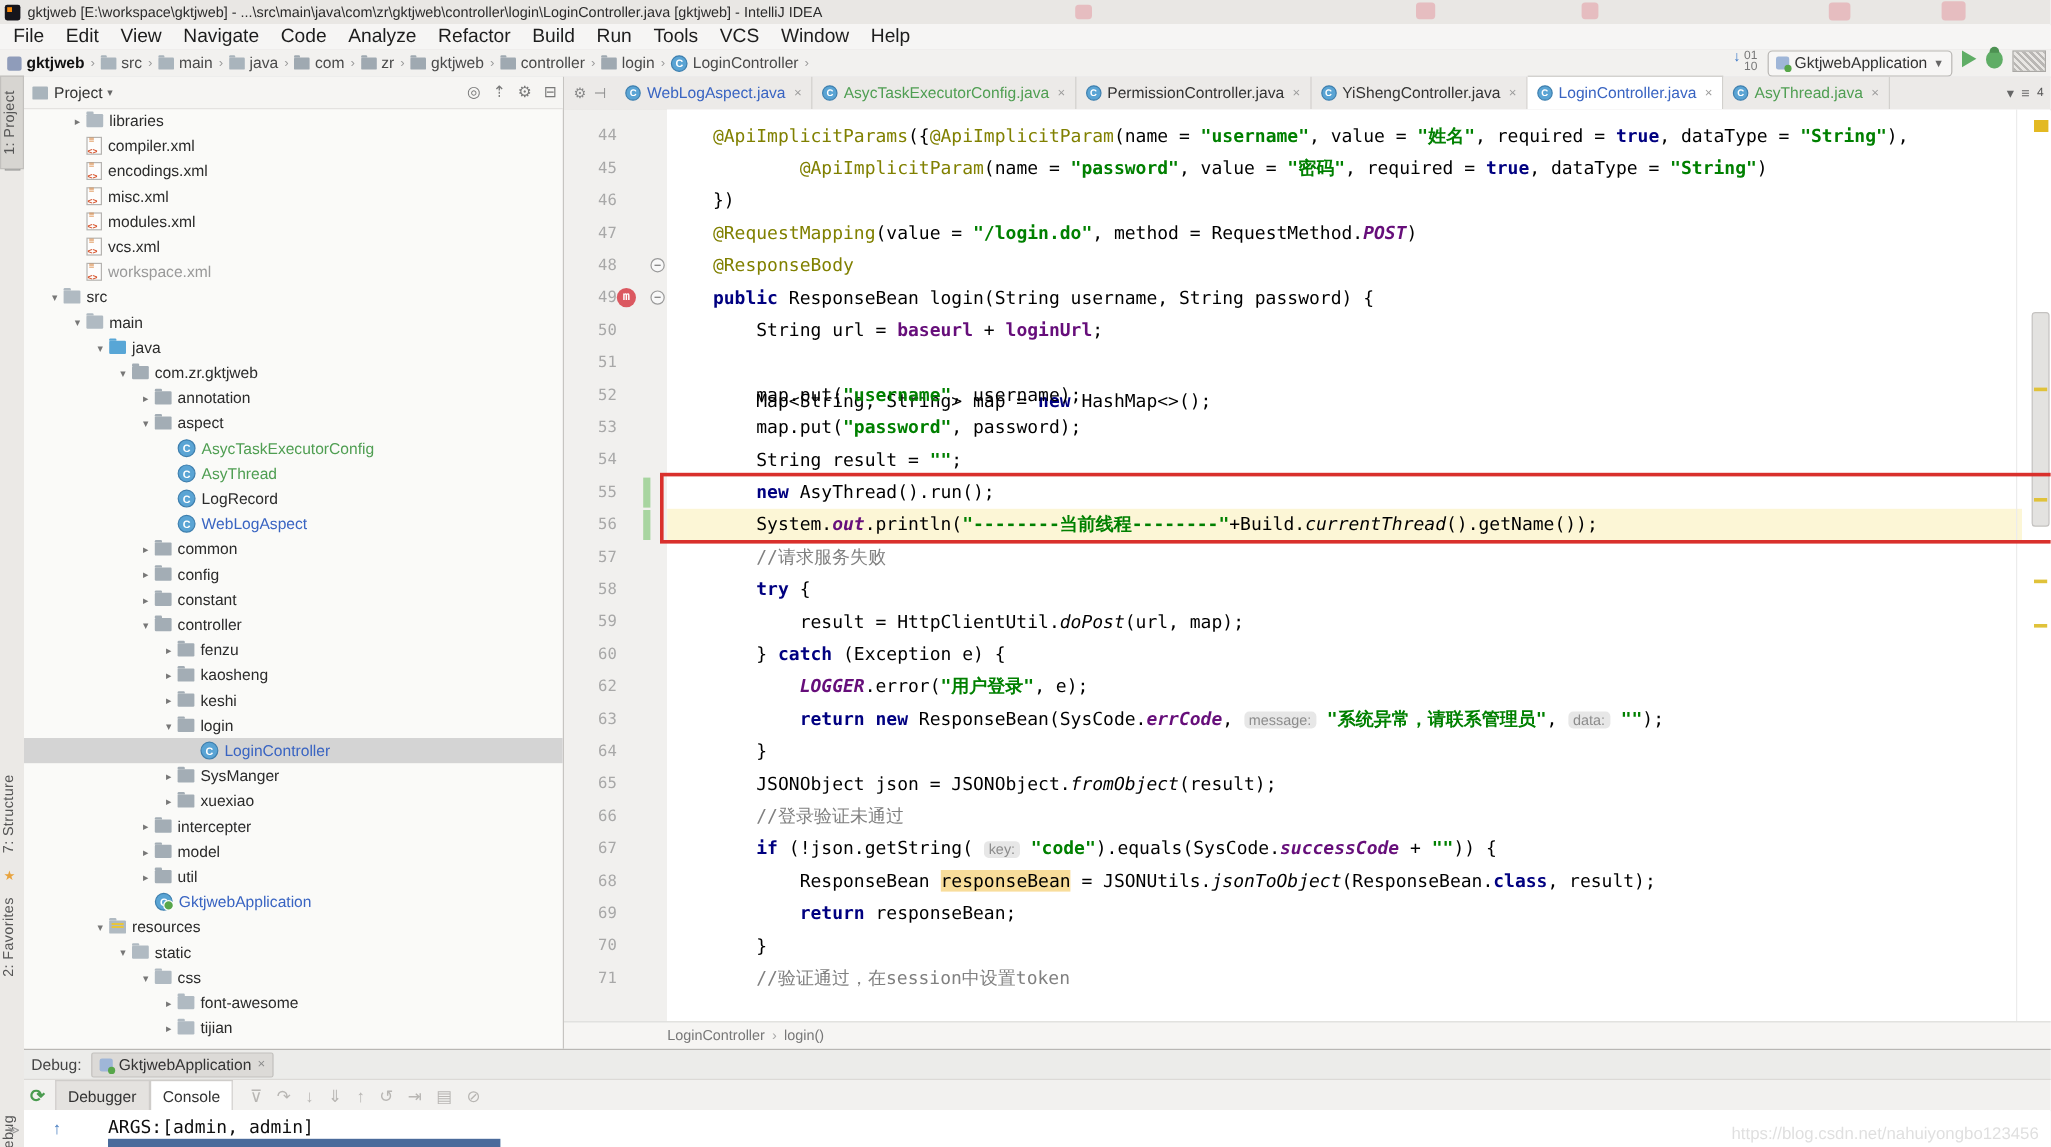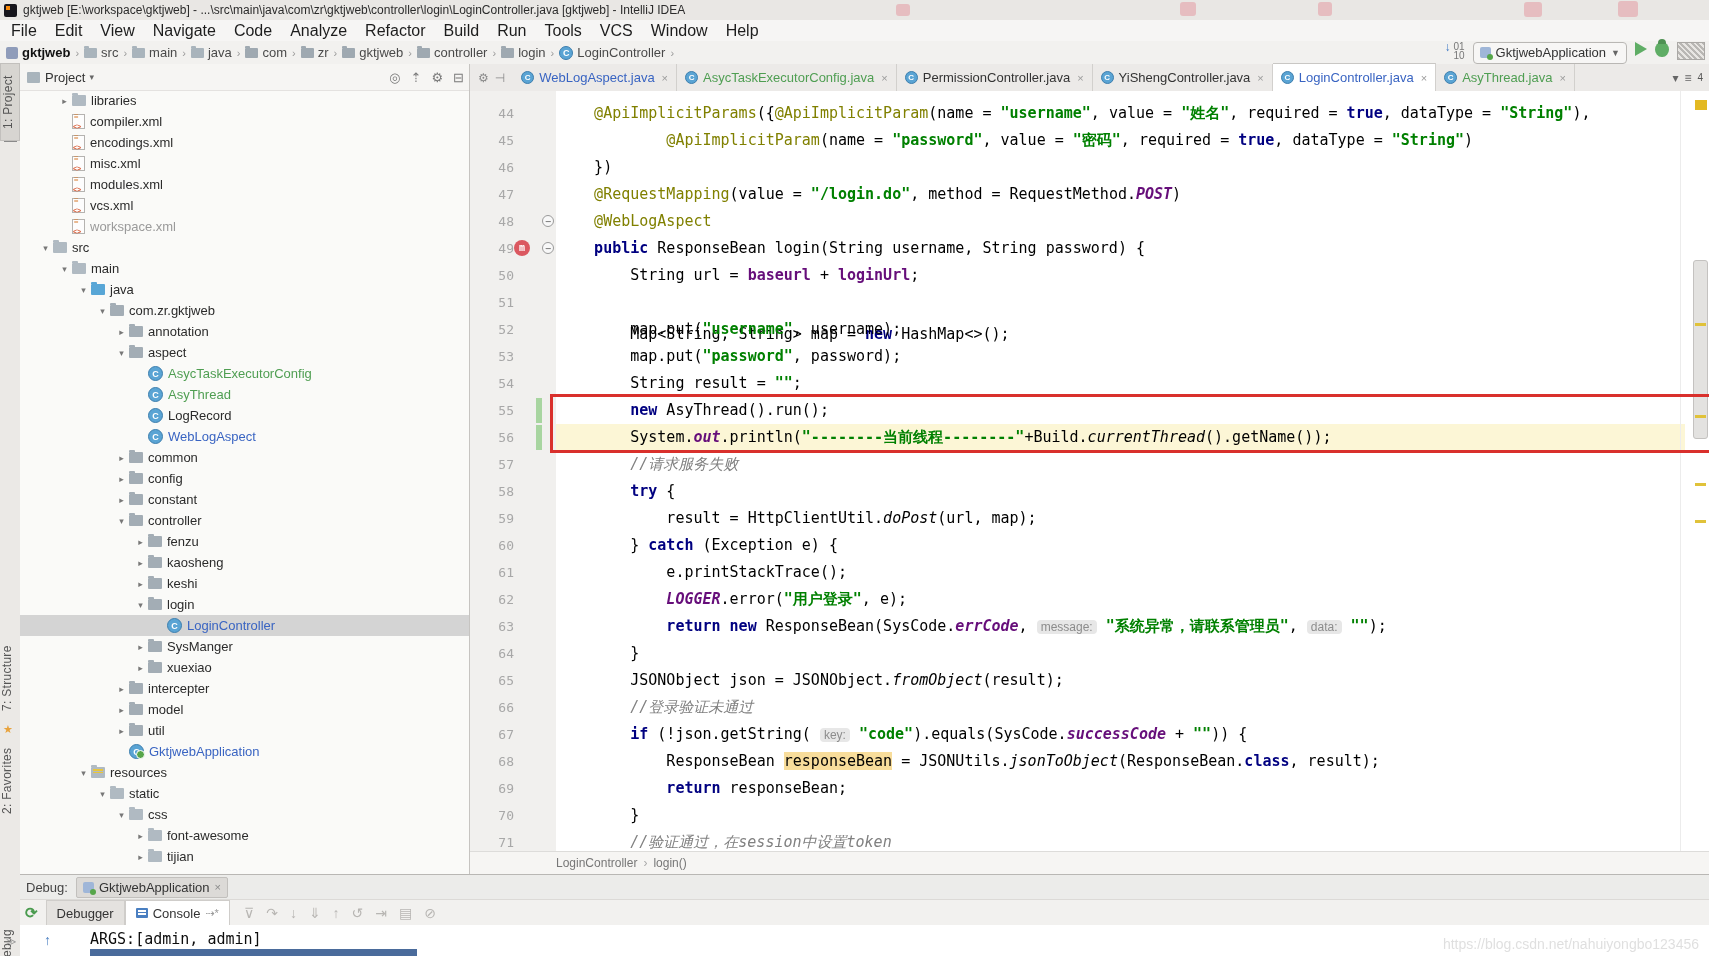--- a/index.html
+++ b/index.html
@@ -94,21 +94,21 @@
   #code-lines{position:absolute;left:0;top:9px;right:0;}
   .crow{height:27px;line-height:27px;position:relative;white-space:pre;}
   .gnum{position:absolute;left:0;width:44px;text-align:right;color:#a8a8a8;font-size:13px;}
   .gbp{position:absolute;left:44px;top:5px;width:16px;height:16px;border-radius:50%;background:#db5860;color:#fff;font-size:10px;font-weight:bold;line-height:16px;text-align:center;}
   .gchg{position:absolute;left:66px;top:1px;bottom:1px;width:6px;background:#a8d5a0;}
   .gfold{position:absolute;left:72px;top:7px;width:12px;height:12px;border-radius:50%;border:1px solid #9a9a9a;background:#f8f8f8;color:#666;font-size:10px;line-height:11px;text-align:center;box-sizing:border-box;}
   .ct{margin:0 0 0 88px;display:inline-block;}
   .k{color:#000080;font-weight:bold;}
   .s{color:#008000;font-weight:bold;}
   .a{color:#808000;}
-  .c{color:#808080;font-style:italic;}
+  .c{color:#808080;}
   .f{color:#660E7A;font-weight:bold;}
   .sf{color:#660E7A;font-weight:bold;font-style:italic;}
   .sm{font-style:italic;}
   .hl{background:#f8dd9b;}
   .hint{background:#e7e7e7;color:#8c8c8c;border-radius:4px;padding:0 4px;font-size:12px;font-family:"Liberation Sans",sans-serif;}
   #cur-line{position:absolute;left:86px;right:24px;height:27px;background:#fcf6d6;}
   #red-box{position:absolute;left:80px;width:1265px;height:59px;border:3px solid #d9302c;box-sizing:border-box;z-index:6;}
   #stripe-square{position:absolute;right:2px;top:9px;width:12px;height:10px;background:#e3b922;z-index:5;}
   .stripe-tick{position:absolute;right:3px;width:11px;height:3px;background:#e0c23a;z-index:5;}
   #scroll-thumb{position:absolute;right:1px;width:13px;background:#e3e2e0;border:1px solid #c4c2c0;border-radius:3px;z-index:4;}
@@ -118,21 +118,21 @@
   #debugpanel{left:20px;top:874px;width:1689px;height:82px;background:#f2f1ef;border-top:1px solid #b9b7b4;}
   #dbg-row1{height:24px;display:flex;align-items:center;background:#ececea;border-bottom:1px solid #dcdad7;}
   #dbg-label{font-size:13px;color:#444;margin:0 8px 0 6px;}
   #session-tab{height:19px;background:#dcdad7;border:1px solid #c2c0bd;border-radius:2px;display:flex;align-items:center;gap:5px;padding:0 6px;font-size:13px;color:#333;}
   #session-tab .cfg-icon{width:11px;height:11px;border-radius:2px;background:#9fb6d8;position:relative;}
   #session-tab .cfg-icon::after{content:"";position:absolute;right:-2px;bottom:-2px;width:6px;height:6px;border-radius:50%;background:#57a64a;}
   #session-tab .x{color:#8a8a8a;font-size:11px;}
   #dbg-row2{height:25px;display:flex;align-items:center;border-bottom:1px solid #d9d7d4;}
   #rerun-icon{font-size:15px;color:#4a9b4f;margin:0 8px 0 5px;font-weight:bold;}
   .dtab{height:24px;display:flex;align-items:center;gap:5px;padding:0 10px;font-size:13px;color:#333;background:#e4e2df;border:1px solid #cfcdca;border-bottom:none;}
-  .dtab.active{background:#fff;}
+  .dtab.active{background:#fff;flex-direction:column;}
   .dtab .con-icon{width:12px;height:10px;background:#4a7fc1;border-radius:1px;position:relative;}
   .dtab .con-icon::after{content:"";position:absolute;left:2px;top:2px;right:2px;height:1.5px;background:#fff;box-shadow:0 3px 0 #fff;}
   .dtab .tail{color:#9a9a9a;font-size:11px;}
   #dbg-icons{display:flex;align-items:center;gap:12px;margin-left:14px;color:#b8b6b3;font-size:14px;}
   #console{position:absolute;left:0;right:0;top:50px;bottom:0;background:#fff;}
   #console-up{position:absolute;left:24px;top:7px;color:#4a7fc1;font-size:14px;font-weight:bold;}
   #console-text{position:absolute;left:70px;top:5px;font-family:"DejaVu Sans Mono","Liberation Mono",monospace;font-size:15px;color:#0d0d0d;}
   #console-bar{position:absolute;left:70px;top:24px;width:327px;height:12px;background:#4a6b9b;}
   #strip-eb-icon{position:absolute;left:6px;top:936px;color:#9a9a9a;font-size:10px;}
 
@@ -484,34 +484,33 @@
     </div>
   </div>
 
   <div id="codearea">
     <div id="cur-line" style="top: 333px;"></div>
     <div id="code-lines">
         <div class="crow"><span class="gnum">44</span><span class="ct" style="padding-left: 4ch;"><span class="a">@ApiImplicitParams</span><span>({</span><span class="a">@ApiImplicitParam</span><span>(name = </span><span class="s">"username"</span><span>, value = </span><span class="s">"姓名"</span><span>, required = </span><span class="k">true</span><span>, dataType = </span><span class="s">"String"</span><span>),</span></span></div>
         <div class="crow"><span class="gnum">45</span><span class="ct" style="padding-left: 12ch;"><span class="a">@ApiImplicitParam</span><span>(name = </span><span class="s">"password"</span><span>, value = </span><span class="s">"密码"</span><span>, required = </span><span class="k">true</span><span>, dataType = </span><span class="s">"String"</span><span>)</span></span></div>
         <div class="crow"><span class="gnum">46</span><span class="ct" style="padding-left: 4ch;"><span>})</span></span></div>
         <div class="crow"><span class="gnum">47</span><span class="ct" style="padding-left: 4ch;"><span class="a">@RequestMapping</span><span>(value = </span><span class="s">"/login.do"</span><span>, method = RequestMethod.</span><span class="sf">POST</span><span>)</span></span></div>
-        <div class="crow"><span class="gnum">48</span><span class="gfold">−</span><span class="ct" style="padding-left: 4ch;"><span class="a">@WebLogAspect</span></span></div>
+        <div class="crow"><span class="gnum">48</span><span class="gfold">−</span><span class="ct" style="padding-left: 4ch;"><span class="a">@ResponseBody</span></span></div>
         <div class="crow"><span class="gnum">49</span><span class="gbp">m</span><span class="gfold">−</span><span class="ct" style="padding-left: 4ch;"><span class="k">public</span><span> ResponseBean login(String username, String password) {</span></span></div>
         <div class="crow"><span class="gnum">50</span><span class="ct" style="padding-left: 8ch;"><span>String url = </span><span class="f">baseurl</span><span> + </span><span class="f">loginUrl</span><span>;</span></span></div>
         <div class="crow"><span class="gnum">51</span><span class="ct" style="padding-left: 8ch; margin-top: 32px;"><span>Map&lt;String, String&gt; map = </span><span class="k">new</span><span> HashMap&lt;&gt;();</span></span></div>
         <div class="crow"><span class="gnum">52</span><span class="ct" style="padding-left: 8ch;"><span>map.put(</span><span class="s">"username"</span><span>, username);</span></span></div>
         <div class="crow"><span class="gnum">53</span><span class="ct" style="padding-left: 8ch;"><span>map.put(</span><span class="s">"password"</span><span>, password);</span></span></div>
         <div class="crow"><span class="gnum">54</span><span class="ct" style="padding-left: 8ch;"><span>String result = </span><span class="s">""</span><span>;</span></span></div>
         <div class="crow"><span class="gnum">55</span><span class="gchg"></span><span class="ct" style="padding-left: 8ch;"><span class="k">new</span><span> AsyThread().run();</span></span></div>
         <div class="crow"><span class="gnum">56</span><span class="gchg"></span><span class="ct" style="padding-left: 8ch;"><span>System.</span><span class="sf">out</span><span>.println(</span><span class="s">"--------当前线程--------"</span><span>+Build.</span><span class="sm">currentThread</span><span>().getName());</span></span></div>
         <div class="crow"><span class="gnum">57</span><span class="ct" style="padding-left: 8ch;"><span class="c">//请求服务失败</span></span></div>
         <div class="crow"><span class="gnum">58</span><span class="ct" style="padding-left: 8ch;"><span class="k">try</span><span> {</span></span></div>
         <div class="crow"><span class="gnum">59</span><span class="ct" style="padding-left: 12ch;"><span>result = HttpClientUtil.</span><span class="sm">doPost</span><span>(url, map);</span></span></div>
         <div class="crow"><span class="gnum">60</span><span class="ct" style="padding-left: 8ch;"><span>} </span><span class="k">catch</span><span> (Exception e) {</span></span></div>
-        <div class="crow"><span class="gnum">61</span><span class="ct" style="padding-left: 12ch;"><span>e.printStackTrace();</span></span></div>
         <div class="crow"><span class="gnum">62</span><span class="ct" style="padding-left: 12ch;"><span class="sf">LOGGER</span><span>.error(</span><span class="s">"用户登录"</span><span>, e);</span></span></div>
         <div class="crow"><span class="gnum">63</span><span class="ct" style="padding-left: 12ch;"><span class="k">return</span><span> </span><span class="k">new</span><span> ResponseBean(SysCode.</span><span class="sf">errCode</span><span>, </span><span class="hint">message:</span><span> </span><span class="s">"系统异常，请联系管理员"</span><span>, </span><span class="hint">data:</span><span> </span><span class="s">""</span><span>);</span></span></div>
         <div class="crow"><span class="gnum">64</span><span class="ct" style="padding-left: 8ch;"><span>}</span></span></div>
         <div class="crow"><span class="gnum">65</span><span class="ct" style="padding-left: 8ch;"><span>JSONObject json = JSONObject.</span><span class="sm">fromObject</span><span>(result);</span></span></div>
         <div class="crow"><span class="gnum">66</span><span class="ct" style="padding-left: 8ch;"><span class="c">//登录验证未通过</span></span></div>
         <div class="crow"><span class="gnum">67</span><span class="ct" style="padding-left: 8ch;"><span class="k">if</span><span> (!json.getString( </span><span class="hint">key:</span><span> </span><span class="s">"code"</span><span>).equals(SysCode.</span><span class="sf">successCode</span><span> + </span><span class="s">""</span><span>)) {</span></span></div>
         <div class="crow"><span class="gnum">68</span><span class="ct" style="padding-left: 12ch;"><span>ResponseBean </span><span class="hl">responseBean</span><span> = JSONUtils.</span><span class="sm">jsonToObject</span><span>(ResponseBean.</span><span class="k">class</span><span>, result);</span></span></div>
         <div class="crow"><span class="gnum">69</span><span class="ct" style="padding-left: 12ch; text-align: right;"><span class="k">return</span><span> responseBean;</span></span></div>
         <div class="crow"><span class="gnum">70</span><span class="ct" style="padding-left: 8ch;"><span>}</span></span></div>
         <div class="crow"><span class="gnum">71</span><span class="ct" style="padding-left: 8ch;"><span class="c">//验证通过，在session中设置token</span></span></div>

